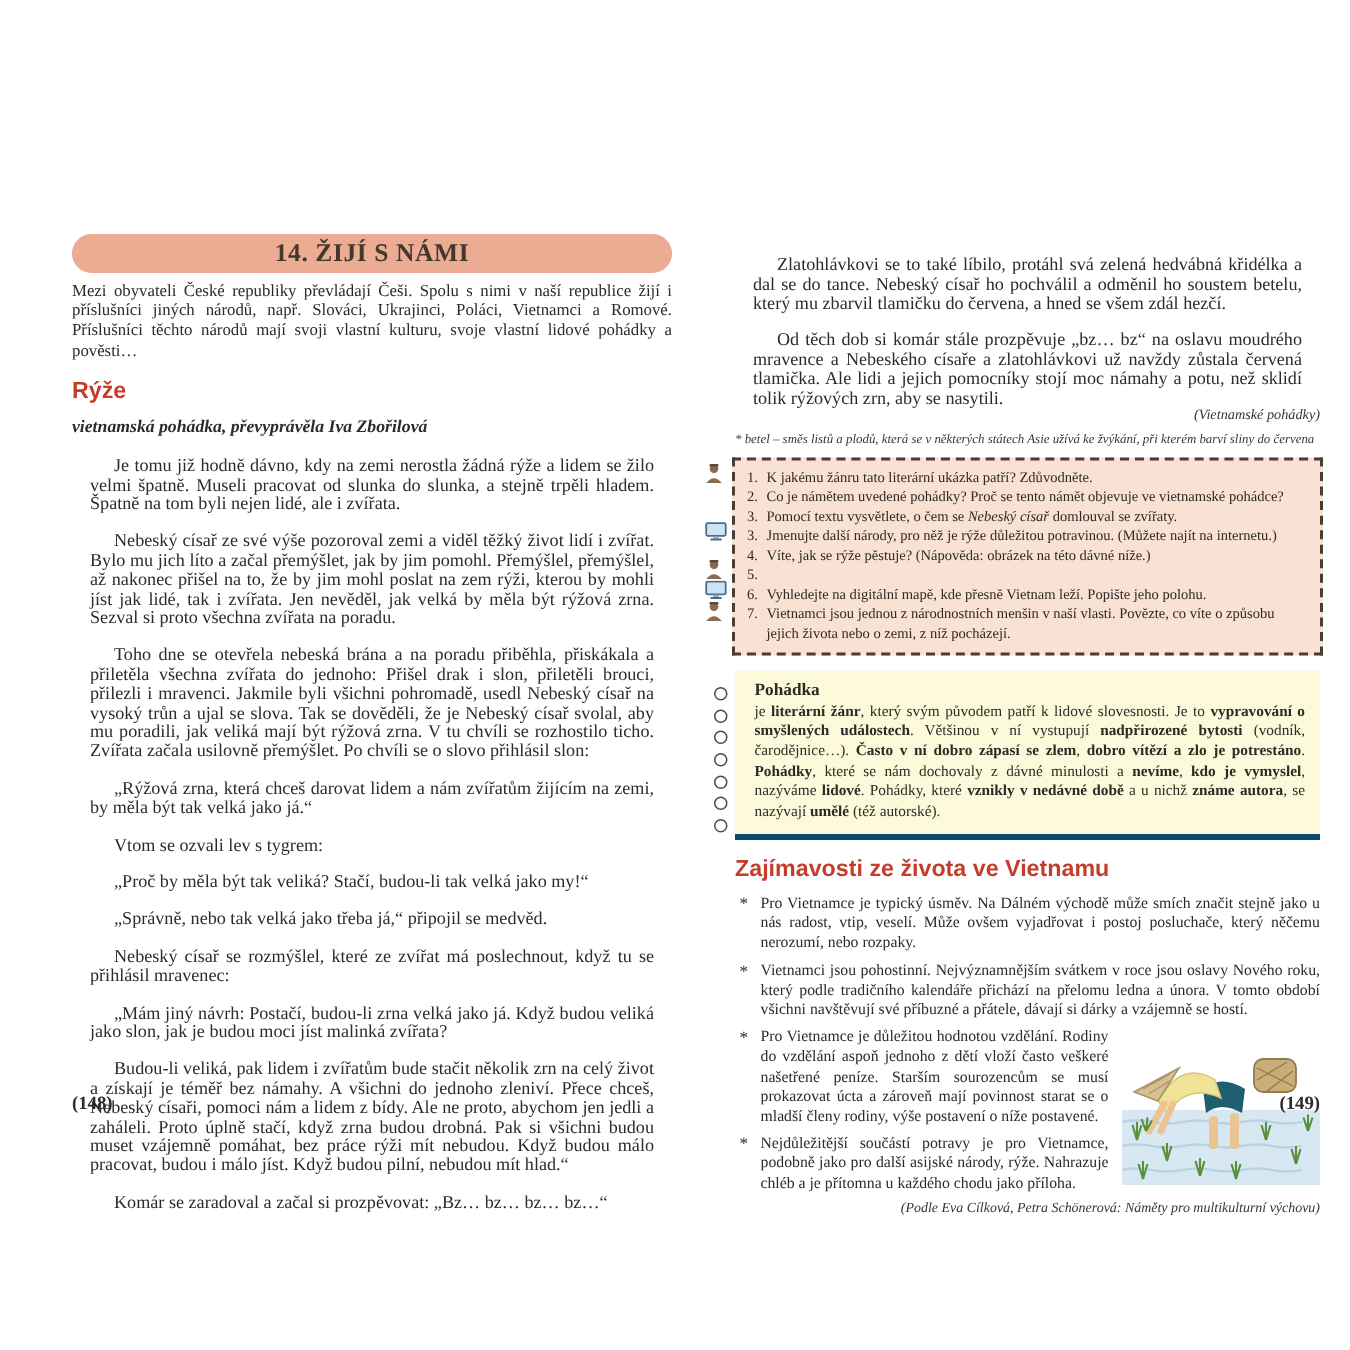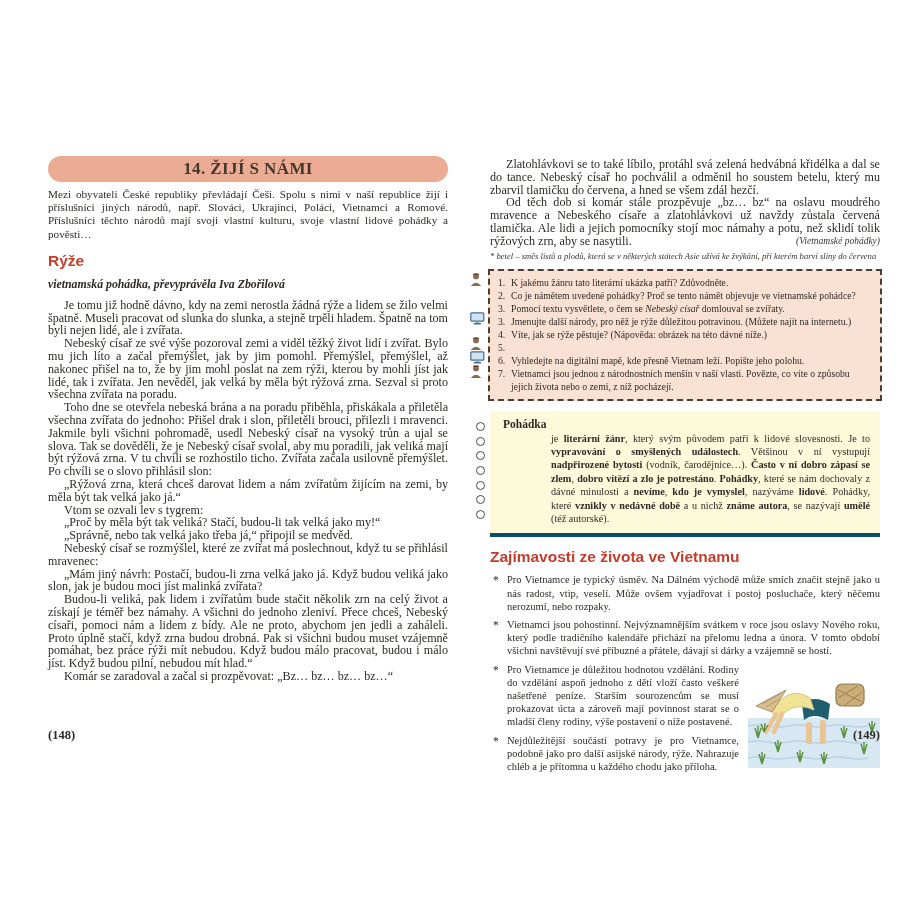--- a/index.html
+++ b/index.html
@@ -16,21 +16,21 @@
     background:#ecab93;border-radius:13px;text-align:center;
     font-weight:bold;font-size:17px;line-height:26px;color:#44382e;
     letter-spacing:.4px;
   }
   .intro{font-size:11.2px;line-height:13.2px;text-align:justify;margin-top:6px;}
   .h-red{
     color:#c43d2b;font-family:"Liberation Sans","DejaVu Sans",sans-serif;
     font-weight:bold;font-size:15.5px;margin:11px 0 7px;
   }
   .byline{font-weight:bold;font-style:italic;font-size:11.8px;margin:0 0 7px;}
-  .story p{margin:0;font-size:12.1px;line-height:12.8px;text-align:justify;text-indent:16px;}
+  .story p{margin:12px;font-size:12.1px;line-height:12.8px;text-align:justify;text-indent:16px;}
   .pagenum{position:absolute;font-weight:bold;font-size:12.5px;color:#2e2a26;}
 
   .attr{text-align:right;font-style:italic;font-size:9.5px;margin-top:-12px;color:#3a352f;}
   .footnote{font-style:italic;font-size:8.6px;margin-top:5px;color:#3a352f;}
 
   .qbox{
     position:relative;margin-top:8px;margin-left:-2px;margin-right:-2px;
     background:#f9e1d3;border:2px dashed #483e35;padding:5px 8px 6px 8px;
   }
   .qbox ol{margin:0;padding:0;list-style:none;}
@@ -39,21 +39,21 @@
   .qicons{position:absolute;left:-20px;top:0;width:18px;height:100%;}
   .qicons .qic{position:absolute;left:0;}
 
   .ybox{
     position:relative;margin-top:10px;background:#fcfadb;
     padding:7px 10px 8px 13px;border-bottom:4px solid #0c4a6e;
   }
   .holes{position:absolute;left:-14px;top:6px;}
   .hole{width:7px;height:7px;border:1.4px solid #4a4a4a;border-radius:50%;background:#fff;margin:5.6px 0;}
   .ybox h4{margin:0 0 2px;font-size:11.5px;color:#2e2a26;}
-  .ybox .txt{font-size:10.2px;line-height:13.4px;text-align:justify;margin-left:48px;}
+  .ybox .txt{font-size:10.2px;line-height:13.4px;text-align:justify;}
   .b{font-weight:bold;}
   .i{font-style:italic;}
 
   .facts{margin-top:7px;}
   .facts ul{margin:0;padding:0;list-style:none;}
   .facts li{
     position:relative;padding-left:17px;font-size:10.5px;line-height:13.2px;
     text-align:justify;margin-bottom:5px;
   }
   .facts li::before{content:"*";position:absolute;left:3px;top:1px;font-size:11.5px;}
@@ -207,17 +207,18 @@
                 <rect x="88" y="8" width="28" height="22" rx="6" fill="#c9ae79" stroke="#937a4e" stroke-width="1.2"></rect>
                 <path d="M90 14 L114 26 M90 22 L110 10 M96 30 L114 16" stroke="#937a4e" stroke-width="0.9"></path>
               </g>
               <path d="M16 56 l-3 -8 M16 56 l1 -9 M16 56 l4 -7" stroke="#5a8f3c" stroke-width="1.4" fill="none"></path>
             </g>
           </svg>
           <span>Pro Vietnamce je důležitou hodnotou vzdělání. Rodiny do vzdělání aspoň jednoho z dětí vloží často veškeré našetřené peníze. Starším sourozencům se musí prokazovat úcta a zároveň mají povinnost starat se o mladší členy rodiny, výše postavení o níže postavené.</span>
         </li>
         <li>Nejdůležitější součástí potravy je pro Vietnamce, podobně jako pro další asijské národy, rýže. Nahrazuje chléb a je přítomna u každého chodu jako příloha.</li>
       </ul>
+      <div class="fattr">(Podle Eva Cílková, Petra Schönerová: Náměty pro multikulturní výchovu)</div>
     </div>
   </div>
   <div class="pagenum" style="left:490px;top:728px;width:390px;text-align:right;">(149)</div>
 
 </div>
 
 </body></html>

